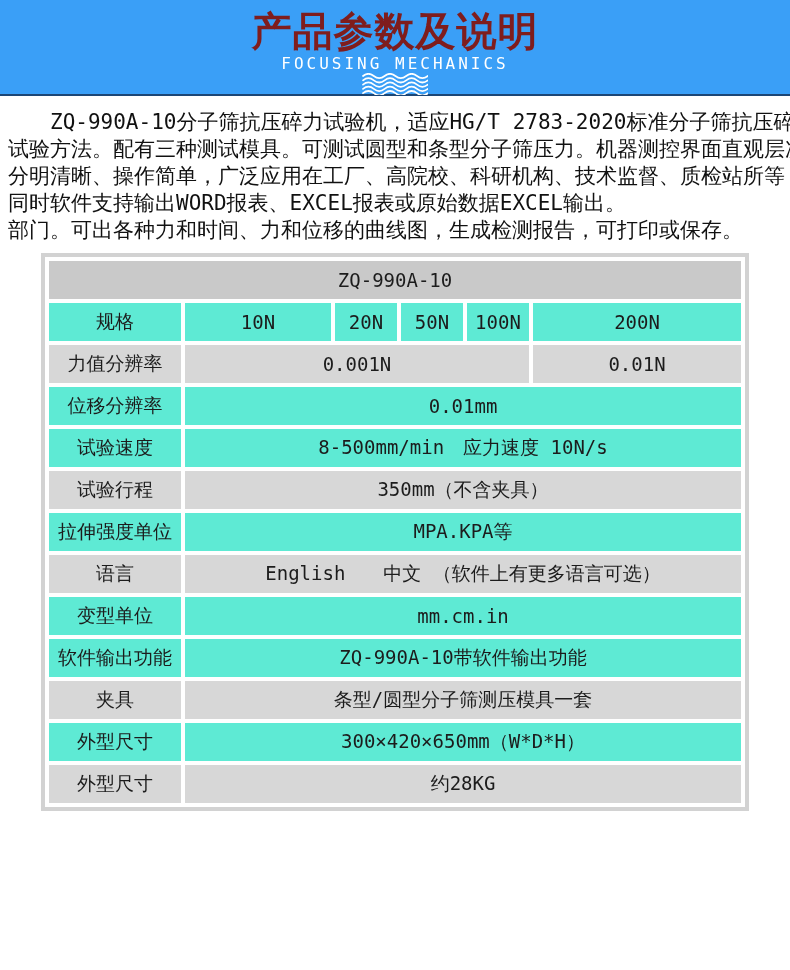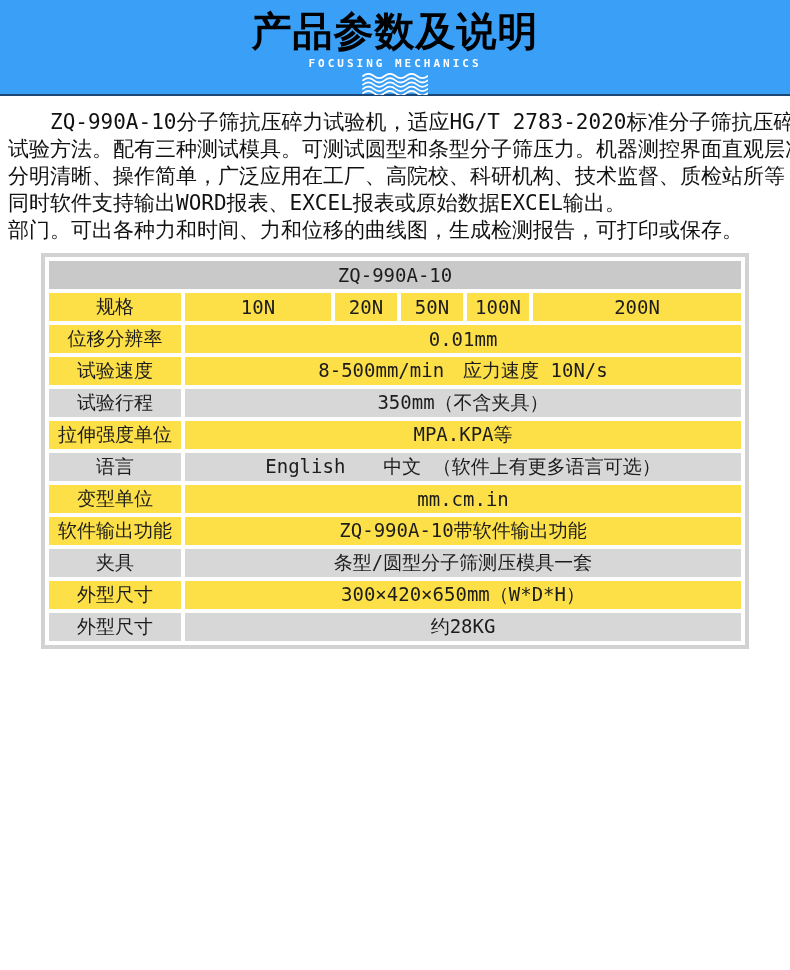--- a/index.html
+++ b/index.html
@@ -8,26 +8,26 @@
     font-family:"DejaVu Sans Mono","DejaVu Sans","Liberation Sans",sans-serif;
     color:#1c1c1c;
   }
   
   .banner{
     width:790px;height:96px;background:#3a9ff7;
     border-bottom:2px solid rgba(16,36,66,0.72);
     text-align:center;box-sizing:border-box;padding-top:9px;
   }
   .banner-title{
-    margin:0;color:#000000;font-size:40px;line-height:44px;
+    margin:0;color:#7f1d1d;font-size:40px;line-height:44px;
     font-weight:bold;letter-spacing:1px;
     font-family:"DejaVu Sans","Liberation Sans",sans-serif;
   }
   .banner-sub{
-    margin-top:5px;color:#ffffff;font-size:11px;font-weight:bold;
+    margin-top:5px;color:#ffffff;font-size:16px;font-weight:normal;
     letter-spacing:3px;line-height:12px;
   }
   .banner-waves{margin-top:3px;line-height:0;}
   
   .intro{
     margin:13px 8px 0 8px;font-size:21px;line-height:27px;color:#111111;
     letter-spacing:0px;
   }
   .intro .line{white-space:nowrap;}
   .intro .line.indent{text-indent:2em;}
@@ -35,28 +35,28 @@
   .table-frame{
     width:708px;margin:9px auto 0 auto;box-sizing:border-box;
     border:4px solid #d2d2d2;background:#ffffff;
   }
   table.spec{
     width:700px;border-collapse:separate;border-spacing:4px;
     table-layout:fixed;
   }
   table.spec td,table.spec th{
     font-weight:normal;font-size:19px;color:#1c1c1c;
-    text-align:center;vertical-align:middle;height:28px;
+    text-align:center;vertical-align:middle;height:38px;
     padding:0 4px;overflow:hidden;box-sizing:border-box;
   }
   th.row-label{font-size:20px;padding:0 2px;}
   td.val-right{text-align:right;padding-right:22px;}
   .bg-title{background:#c9c9c9;}
   .bg-dark{background:#d7d7d7;}
-  .bg-light{background:#fde047;}
+  .bg-light{background:#5eead4;}
 </style>
 </head>
 <body>
 
 <div>
 
   <div class="banner">
     <h1 class="banner-title">产品参数及说明</h1>
     <div class="banner-sub">FOCUSING MECHANICS</div>
     <div class="banner-waves">
@@ -94,20 +94,25 @@
           </tr>
           <tr>
             <th class="row-label bg-light">规格</th>
             <td class="bg-light val-right">10N</td>
             <td class="bg-light">20N</td>
             <td class="bg-light">50N</td>
             <td class="bg-light">100N</td>
             <td class="bg-light">200N</td>
           </tr>
           <tr>
+            <th class="row-label bg-dark">力值分辨率</th>
+            <td class="bg-dark" colspan="4">0.001N</td>
+            <td class="bg-dark">0.01N</td>
+          </tr>
+          <tr>
             <th class="row-label bg-light">位移分辨率</th>
             <td class="bg-light" colspan="5">0.01mm</td>
           </tr>
           <tr>
             <th class="row-label bg-light">试验速度</th>
             <td class="bg-light" colspan="5">8-500mm/min　应力速度 10N/s</td>
           </tr>
           <tr>
             <th class="row-label bg-dark">试验行程</th>
             <td class="bg-dark" colspan="5">350mm（不含夹具）</td>

